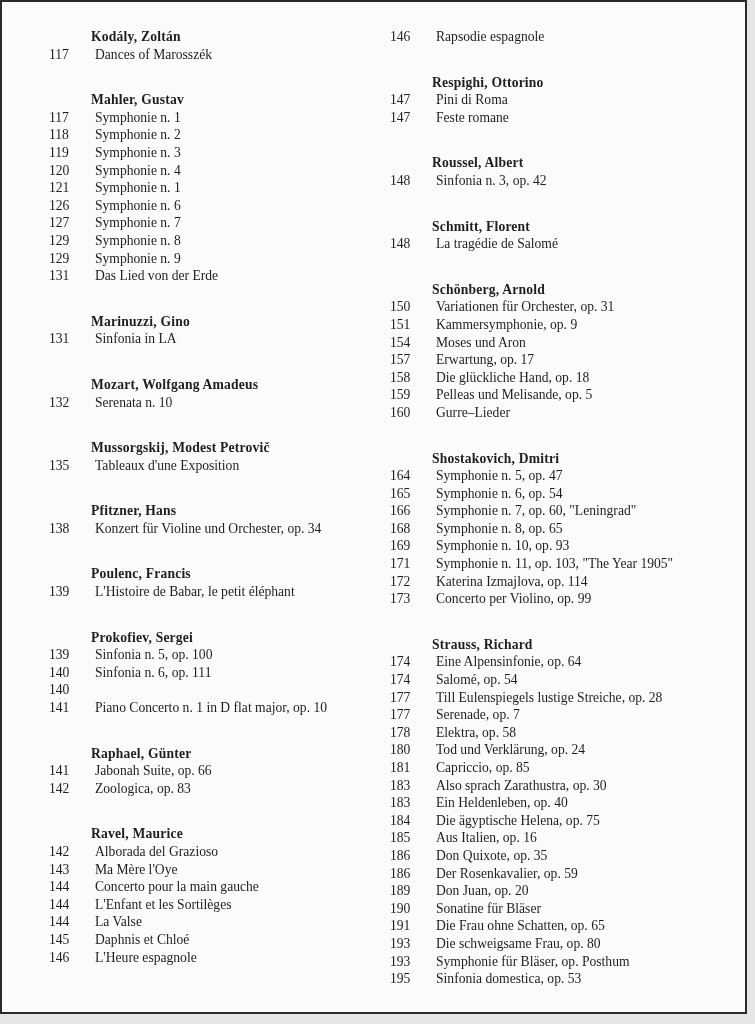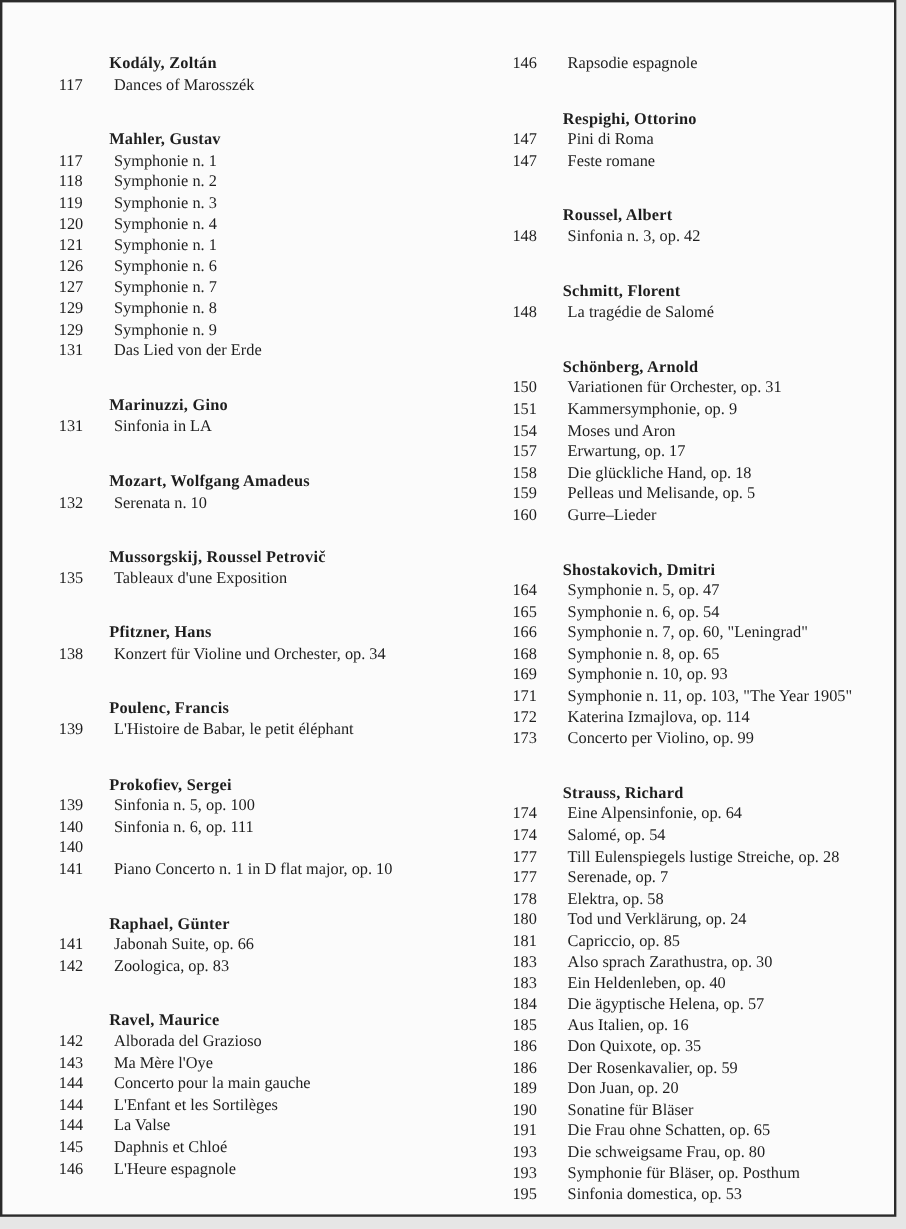--- a/index.html
+++ b/index.html
@@ -15,25 +15,24 @@
     top: 0; left: 0;
     width: 747px;
     height: 1014px;
     box-sizing: border-box;
     border: 2px solid var(--frame-color, #2b2b2b);
     background: var(--page-bg, #fbfbfb);
     overflow: hidden;
   }
   .content {
     display: flex;
-    padding: 42px 14px 0 47px;
+    padding: 26px 14px 0 47px;
     color: var(--text-color, #1e1e1e);
     font-size: 13.6px;
     line-height: 17.6px;
-    gap: 37px;
   }
   .column { box-sizing: border-box; }
   .column.left  { width: 341px; flex: 0 0 341px; }
   .column.right { flex: 1; min-width: 0; }
   .section { margin-top: 28px; }
   .section.first { margin-top: 0; }
   .composer {
     font-weight: bold;
     margin-left: 42px;
     letter-spacing: 0.2px;
@@ -106,21 +105,21 @@
           </div>
         </div>
         <div class="section">
           <div class="composer">Mozart, Wolfgang Amadeus</div>
           <div class="work-row">
             <span class="page-num">132</span>
             <span class="work-title">Serenata n. 10</span>
           </div>
         </div>
         <div class="section">
-          <div class="composer">Mussorgskij, Roussel Petrovič</div>
+          <div class="composer">Mussorgskij, Modest Petrovič</div>
           <div class="work-row">
             <span class="page-num">135</span>
             <span class="work-title">Tableaux d'une Exposition</span>
           </div>
         </div>
         <div class="section">
           <div class="composer">Pfitzner, Hans</div>
           <div class="work-row">
             <span class="page-num">138</span>
             <span class="work-title">Konzert für Violine und Orchester, op. 34</span>
@@ -325,21 +324,21 @@
           <div class="work-row">
             <span class="page-num">183</span>
             <span class="work-title">Also sprach Zarathustra, op. 30</span>
           </div>
           <div class="work-row">
             <span class="page-num">183</span>
             <span class="work-title">Ein Heldenleben, op. 40</span>
           </div>
           <div class="work-row">
             <span class="page-num">184</span>
-            <span class="work-title">Die ägyptische Helena, op. 57</span>
+            <span class="work-title">Die ägyptische Helena, op. 75</span>
           </div>
           <div class="work-row">
             <span class="page-num">185</span>
             <span class="work-title">Aus Italien, op. 16</span>
           </div>
           <div class="work-row">
             <span class="page-num">186</span>
             <span class="work-title">Don Quixote, op. 35</span>
           </div>
           <div class="work-row">

